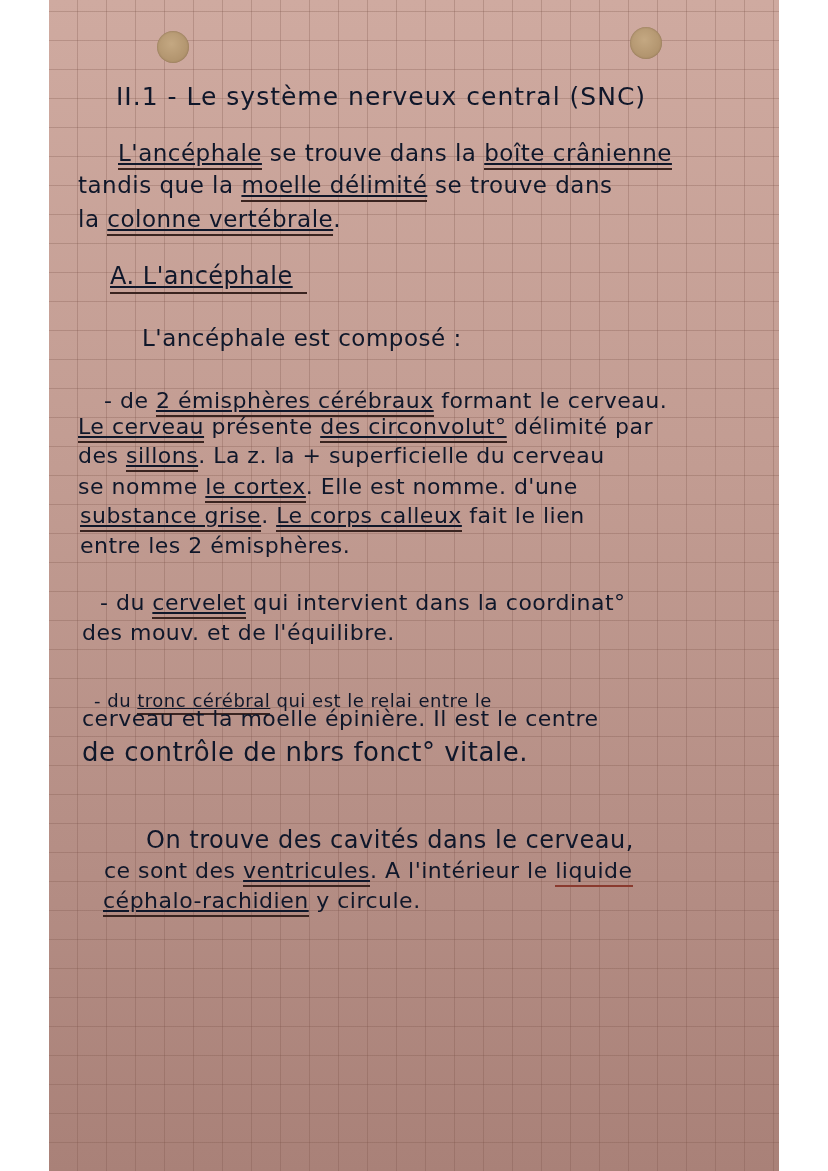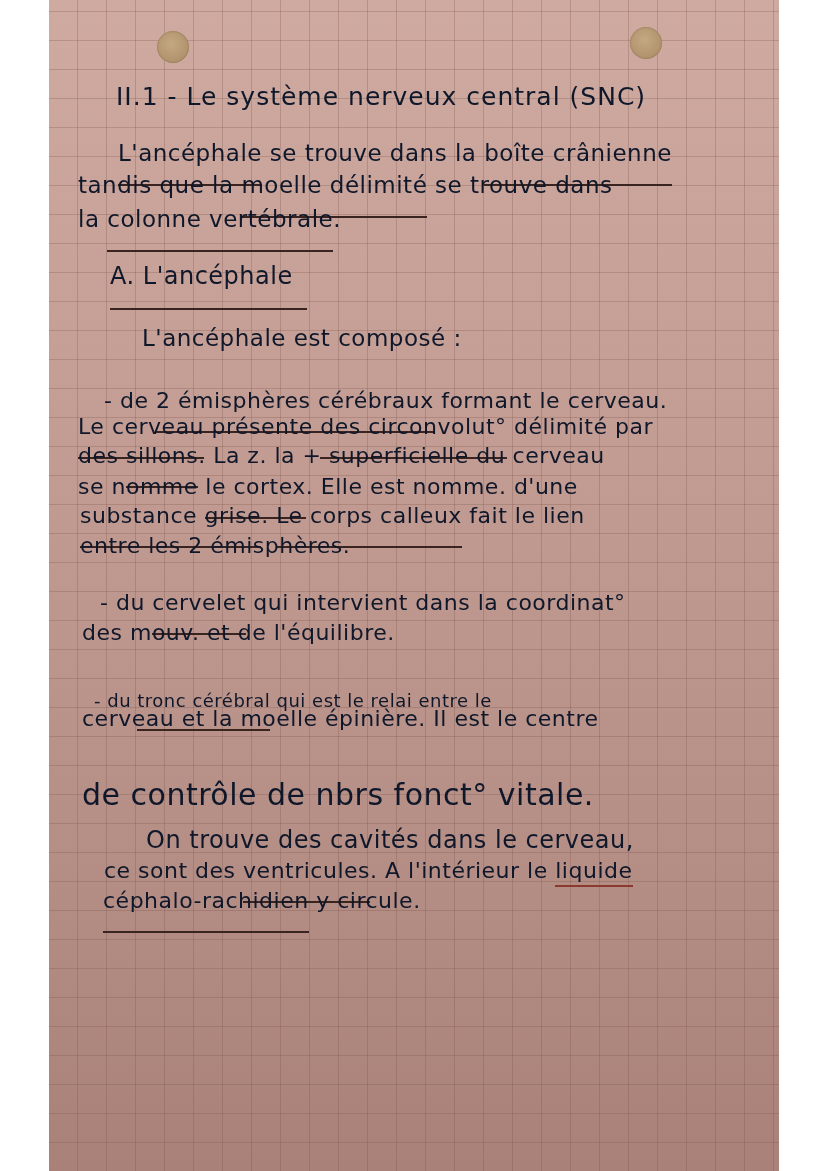--- a/index.html
+++ b/index.html
@@ -17,21 +17,21 @@
     position: absolute; width: 32px; height: 32px; border-radius: 50%;
     background: radial-gradient(circle at 45% 40%, #c4a882, #a88a64);
     box-shadow: inset 0 0 2px rgba(60,40,20,0.4);
   }
   .hole.left { left: 157px; top: 31px; }
   .hole.right { left: 630px; top: 27px; }
   .ink {
     position: absolute; font-family: "DejaVu Sans", sans-serif; color: #0f172a;
     font-size: 22px; letter-spacing: 0.5px; white-space: nowrap; transform-origin: left center;
   }
-  .u { border-bottom: 2px solid #3a2420; padding-bottom: 18px; }
+  .u { border-bottom: 2px solid #3a2420; padding-bottom: 2px; text-decoration: underline; }
   .ur { border-bottom: 2px solid #8a3a2e; padding-bottom: 2px; }
 </style>
 </head>
 <body>
 
 <div class="paper"></div>
 <div class="hole left"></div>
 <div class="hole right"></div>
 
 <div class="ink" style="left:116px; top:82px; font-size:25px; letter-spacing:1px;">II.1 - Le système nerveux central (SNC)</div>
@@ -70,21 +70,21 @@
 
 <div class="ink" style="left:100px; top:590px; font-size:22px;">
   <span>- du </span><span class="u">cervelet</span><span> qui intervient dans la coordinat°</span>
 </div>
 <div class="ink" style="left:82px; top:620px; font-size:22px;">des mouv. et de l'équilibre.</div>
 
 <div class="ink" style="left:94px; top:690px; font-size:18px;">
   <span>- du </span><span class="u">tronc cérébral</span><span> qui est le relai entre le</span>
 </div>
 <div class="ink" style="left:82px; top:706px; font-size:22px;">cerveau et la moelle épinière. Il est le centre</div>
-<div class="ink" style="left:82px; top:737px; font-size:30px;margin-top:40px;">de contrôle de nbrs fonct° vitale.</div>
+<div class="ink" style="left:82px; top:737px; font-size:26px;">de contrôle de nbrs fonct° vitale.</div>
 
 <div class="ink" style="left:146px; top:826px; font-size:24px;">On trouve des cavités dans le cerveau,</div>
 <div class="ink" style="left:104px; top:858px; font-size:22px;">
   <span>ce sont des </span><span class="u">ventricules</span><span>. A l'intérieur le </span><span class="ur">liquide</span>
 </div>
 <div class="ink" style="left:103px; top:888px; font-size:22px;">
   <span class="u">céphalo-rachidien</span><span> y circule.</span>
 </div>
 
 </body></html>

